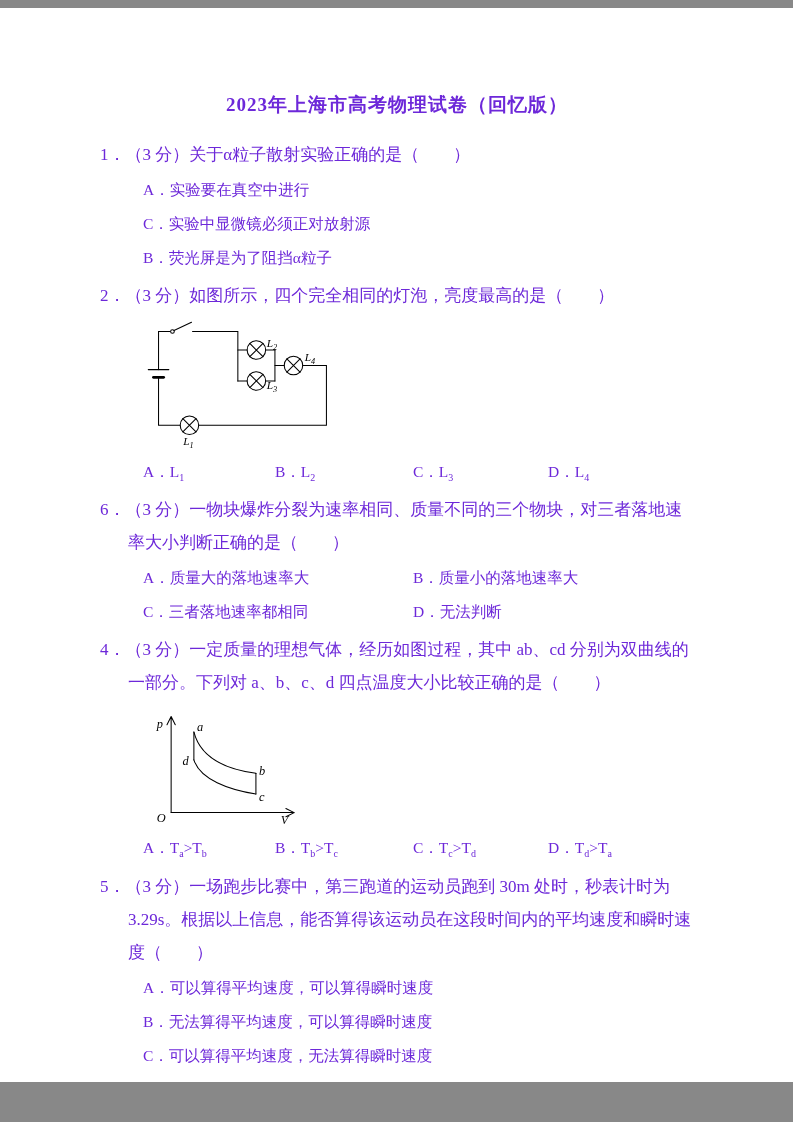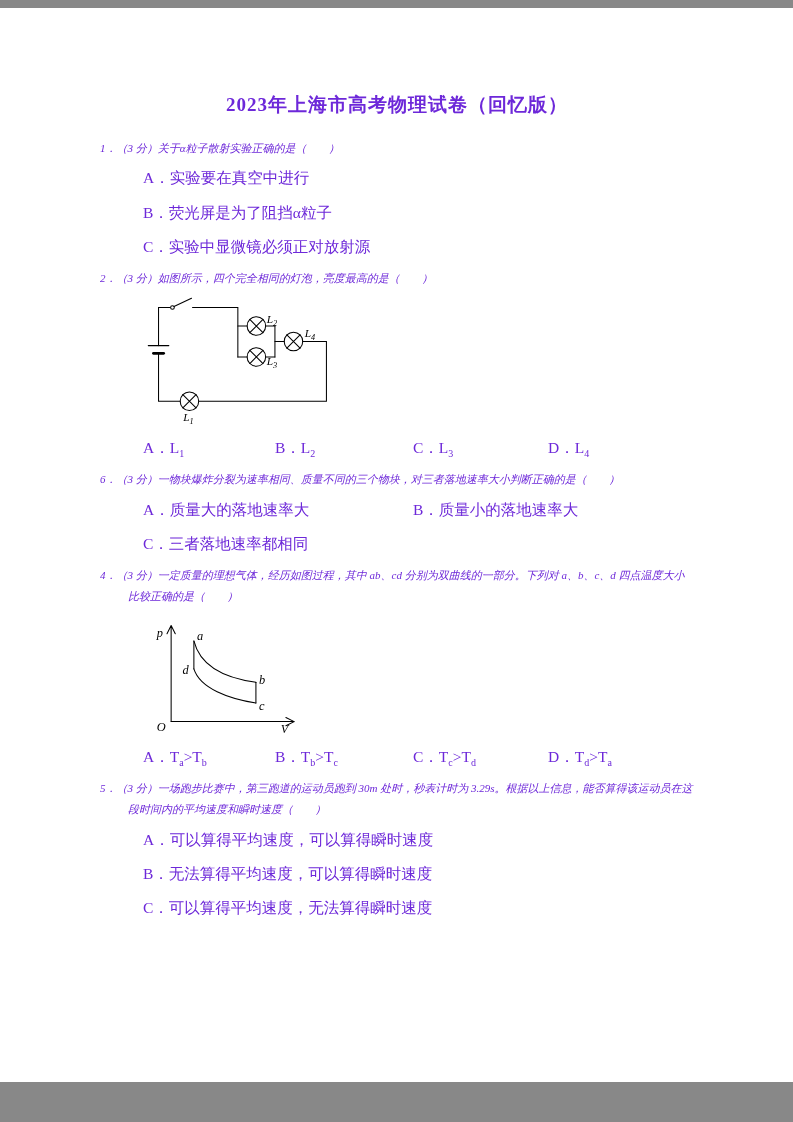--- a/index.html
+++ b/index.html
@@ -17,22 +17,22 @@
   }
   .title {
     font-size:19px; font-weight:bold; text-align:center;
     margin:0 0 20px 0; letter-spacing:1px;
   }
   .section-header {
     font-size:15.5px; font-weight:bold; line-height:1.95; margin:0 0 4px 0;
   }
   .question { margin:0 0 4px 0; }
   .stem {
-    font-size:11px; line-height:1.95; margin:4px 0 2px 0;
-    padding-left:28px; text-indent:-28px;font-style:italic;
+    font-size:17px; line-height:1.95; margin:4px 0 2px 0;
+    padding-left:28px; text-indent:-28px;
   }
   .options-col { margin:0; }
   .option {
     font-size:15.5px; line-height:2.2; margin:0; padding-left:43px;
     white-space:nowrap;
   }
   .options-row {
     display:grid; grid-template-columns:132px 138px 135px auto;
     padding-left:43px; font-size:15.5px; line-height:2.2;
   }
@@ -63,22 +63,22 @@
 <div class="page">
   <div class="content">
 
     <h1 class="title">2023年上海市高考物理试卷（回忆版）</h1>
 
 
     <section class="question">
       <p class="stem">1．（3 分）关于α粒子散射实验正确的是（　　）</p>
       <div class="options-col">
         <p class="option">A．实验要在真空中进行</p>
+        <p class="option">C．实验中显微镜必须正对放射源</p>
         <p class="option">B．荧光屏是为了阻挡α粒子</p>
-        <p class="option">C．实验中显微镜必须正对放射源</p>
       </div>
     </section>
 
     <section class="question">
       <p class="stem">2．（3 分）如图所示，四个完全相同的灯泡，亮度最高的是（　　）</p>
 
       <div class="figure">
         <svg class="circuit-svg" viewBox="0 0 200 128" width="206" height="132">
           <g>
             <path d="M18,14 H29"></path>
@@ -128,20 +128,21 @@
         <span class="opt"><span>D．L</span><sub>4</sub></span>
       </div>
     </section>
 
     <section class="question">
       <p class="stem">6．（3 分）一物块爆炸分裂为速率相同、质量不同的三个物块，对三者落地速率大小判断正确的是（　　）</p>
       <div class="options-2col">
         <span class="opt">A．质量大的落地速率大</span>
         <span class="opt">B．质量小的落地速率大</span>
         <span class="opt">C．三者落地速率都相同</span>
+        <span class="opt">D．无法判断</span>
       </div>
     </section>
 
     <section class="question">
       <p class="stem">4．（3 分）一定质量的理想气体，经历如图过程，其中 ab、cd 分别为双曲线的一部分。下列对 a、b、c、d 四点温度大小比较正确的是（　　）</p>
 
       <div class="figure">
         <svg class="graph-svg" viewBox="0 0 170 118" width="176" height="122">
           <g>
             <path d="M30,106 V14 M26,21 L30,13 M30,13 L34,21"></path>

